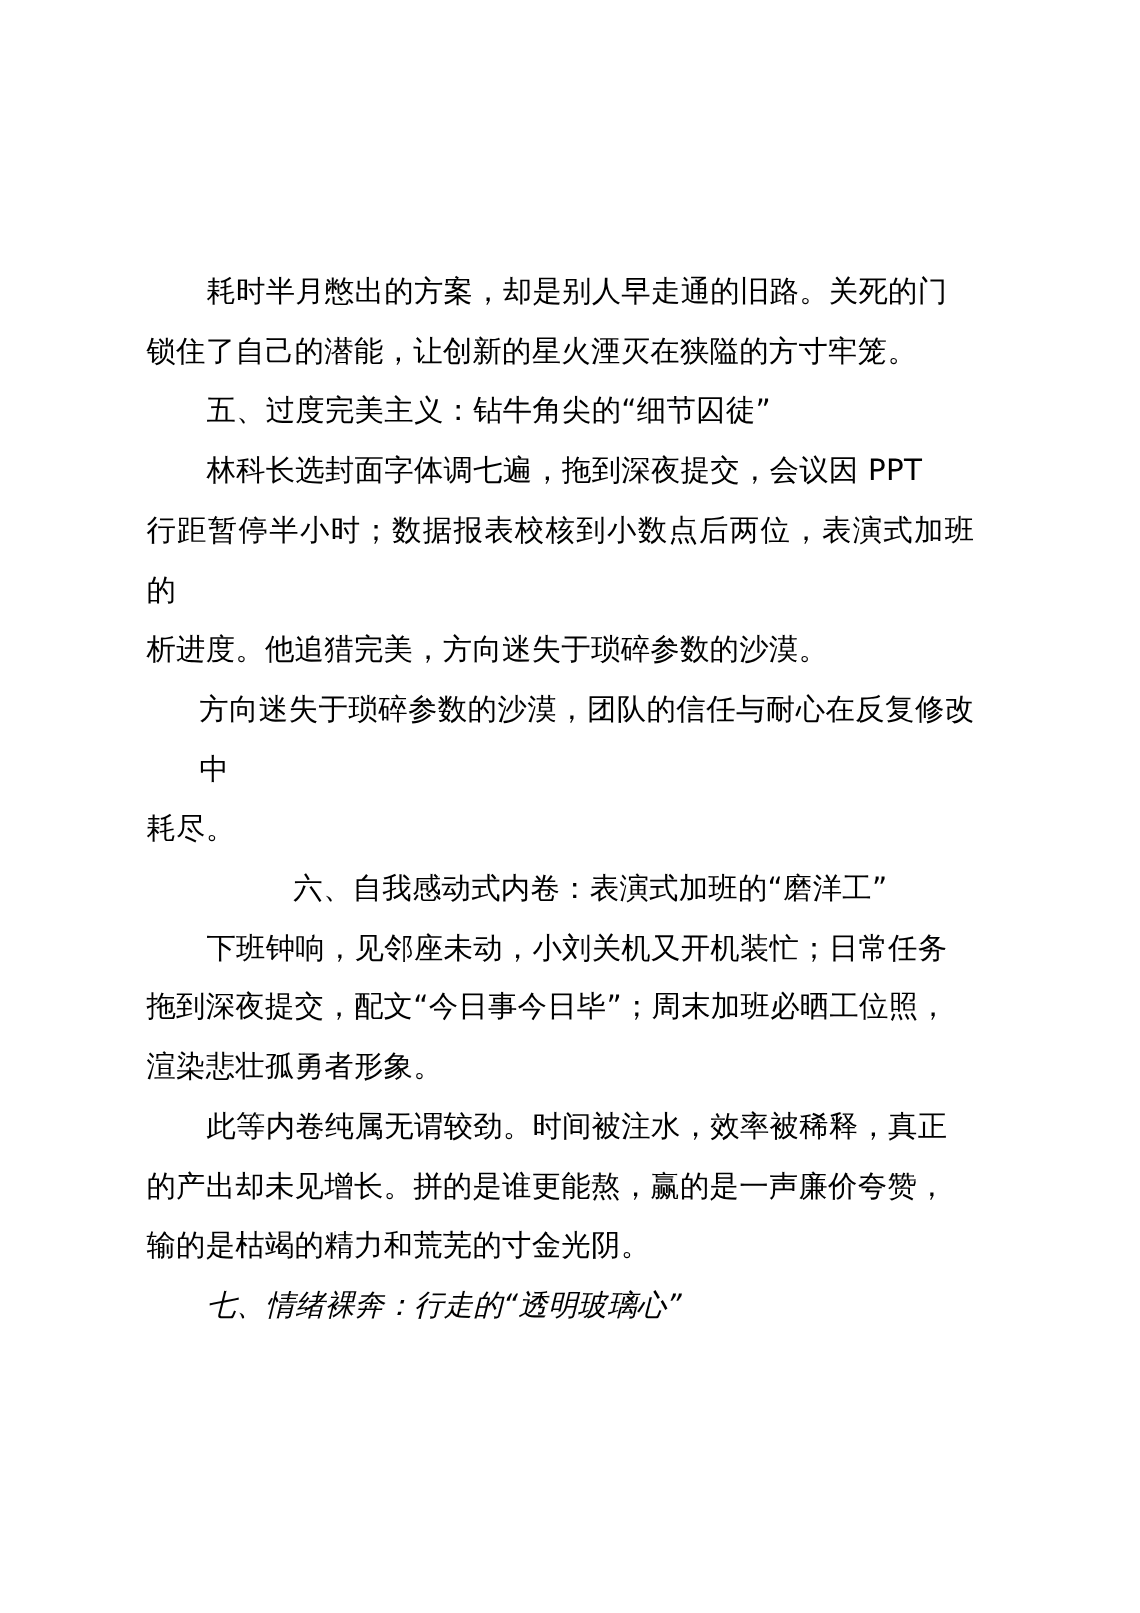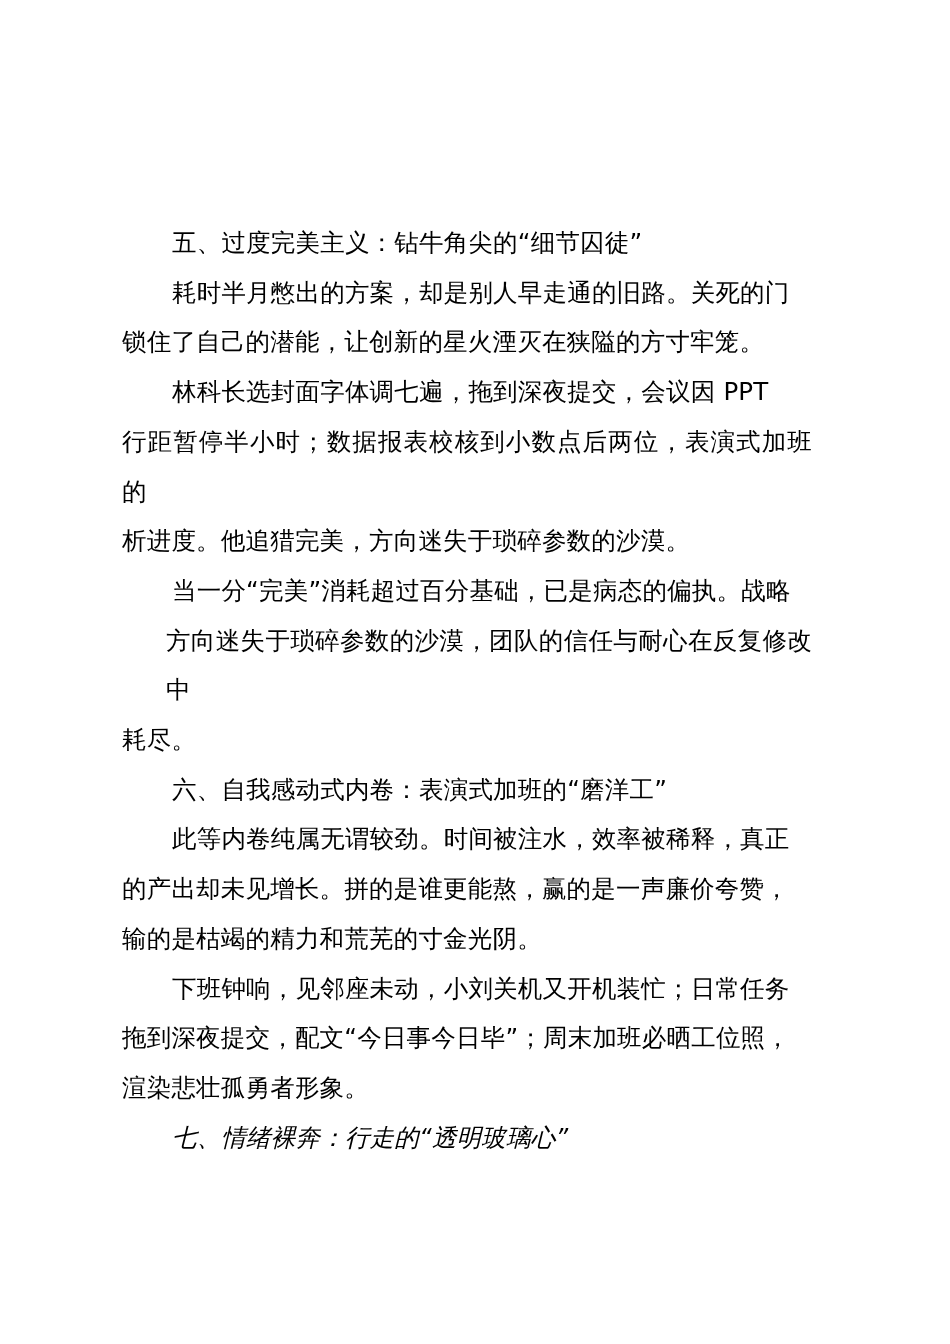--- a/index.html
+++ b/index.html
@@ -33,54 +33,53 @@
     }
     .para.heading {
       text-align: left;
     }
   </style>
 </head>
 <body>
 
 <div class="page">
 
-  <div class="para heading">
-    <div style="text-indent:50px;">五、过度完美主义：钻牛角尖的“细节囚徒”</div>
-  </div>
-
   <div class="para">
     <div style="text-indent:50px;">耗时半月憋出的方案，却是别人早走通的旧路。关死的门</div>
     <div style="text-indent:0;">锁住了自己的潜能，让创新的星火湮灭在狭隘的方寸牢笼。</div>
+  </div>
+
+  <div class="para heading">
+    <div style="text-indent:50px;">五、过度完美主义：钻牛角尖的“细节囚徒”</div>
   </div>
 
   <div class="para">
     <div style="text-indent:50px;">林科长选封面字体调七遍，拖到深夜提交，会议因 PPT</div>
     <div style="text-indent:0;">行距暂停半小时；数据报表校核到小数点后两位，表演式加班的</div>
     <div style="text-indent:0;">析进度。他追猎完美，方向迷失于琐碎参数的沙漠。</div>
   </div>
 
   <div class="para">
-    <div style="text-indent:50px;">当一分“完美”消耗超过百分基础，已是病态的偏执。战略</div>
     <div style="text-indent:0;margin-left:44px;">方向迷失于琐碎参数的沙漠，团队的信任与耐心在反复修改中</div>
     <div style="text-indent:0;">耗尽。</div>
   </div>
 
   <div class="para heading">
-    <div style="text-indent:50px;">六、自我感动式内卷：表演式加班的“磨洋工”</div>
+    <div style="text-indent:50px;text-align:center;">六、自我感动式内卷：表演式加班的“磨洋工”</div>
+  </div>
+
+  <div class="para">
+    <div style="text-indent:50px;">下班钟响，见邻座未动，小刘关机又开机装忙；日常任务</div>
+    <div style="text-indent:0;">拖到深夜提交，配文“今日事今日毕”；周末加班必晒工位照，</div>
+    <div style="text-indent:0;">渲染悲壮孤勇者形象。</div>
   </div>
 
   <div class="para">
     <div style="text-indent:50px;">此等内卷纯属无谓较劲。时间被注水，效率被稀释，真正</div>
     <div style="text-indent:0;">的产出却未见增长。拼的是谁更能熬，赢的是一声廉价夸赞，</div>
     <div style="text-indent:0;">输的是枯竭的精力和荒芜的寸金光阴。</div>
-  </div>
-
-  <div class="para">
-    <div style="text-indent:50px;">下班钟响，见邻座未动，小刘关机又开机装忙；日常任务</div>
-    <div style="text-indent:0;">拖到深夜提交，配文“今日事今日毕”；周末加班必晒工位照，</div>
-    <div style="text-indent:0;">渲染悲壮孤勇者形象。</div>
   </div>
 
   <div class="para heading">
     <div style="text-indent:50px;font-style:italic;">七、情绪裸奔：行走的“透明玻璃心”</div>
   </div>
 
 </div>
 
 </body></html>

